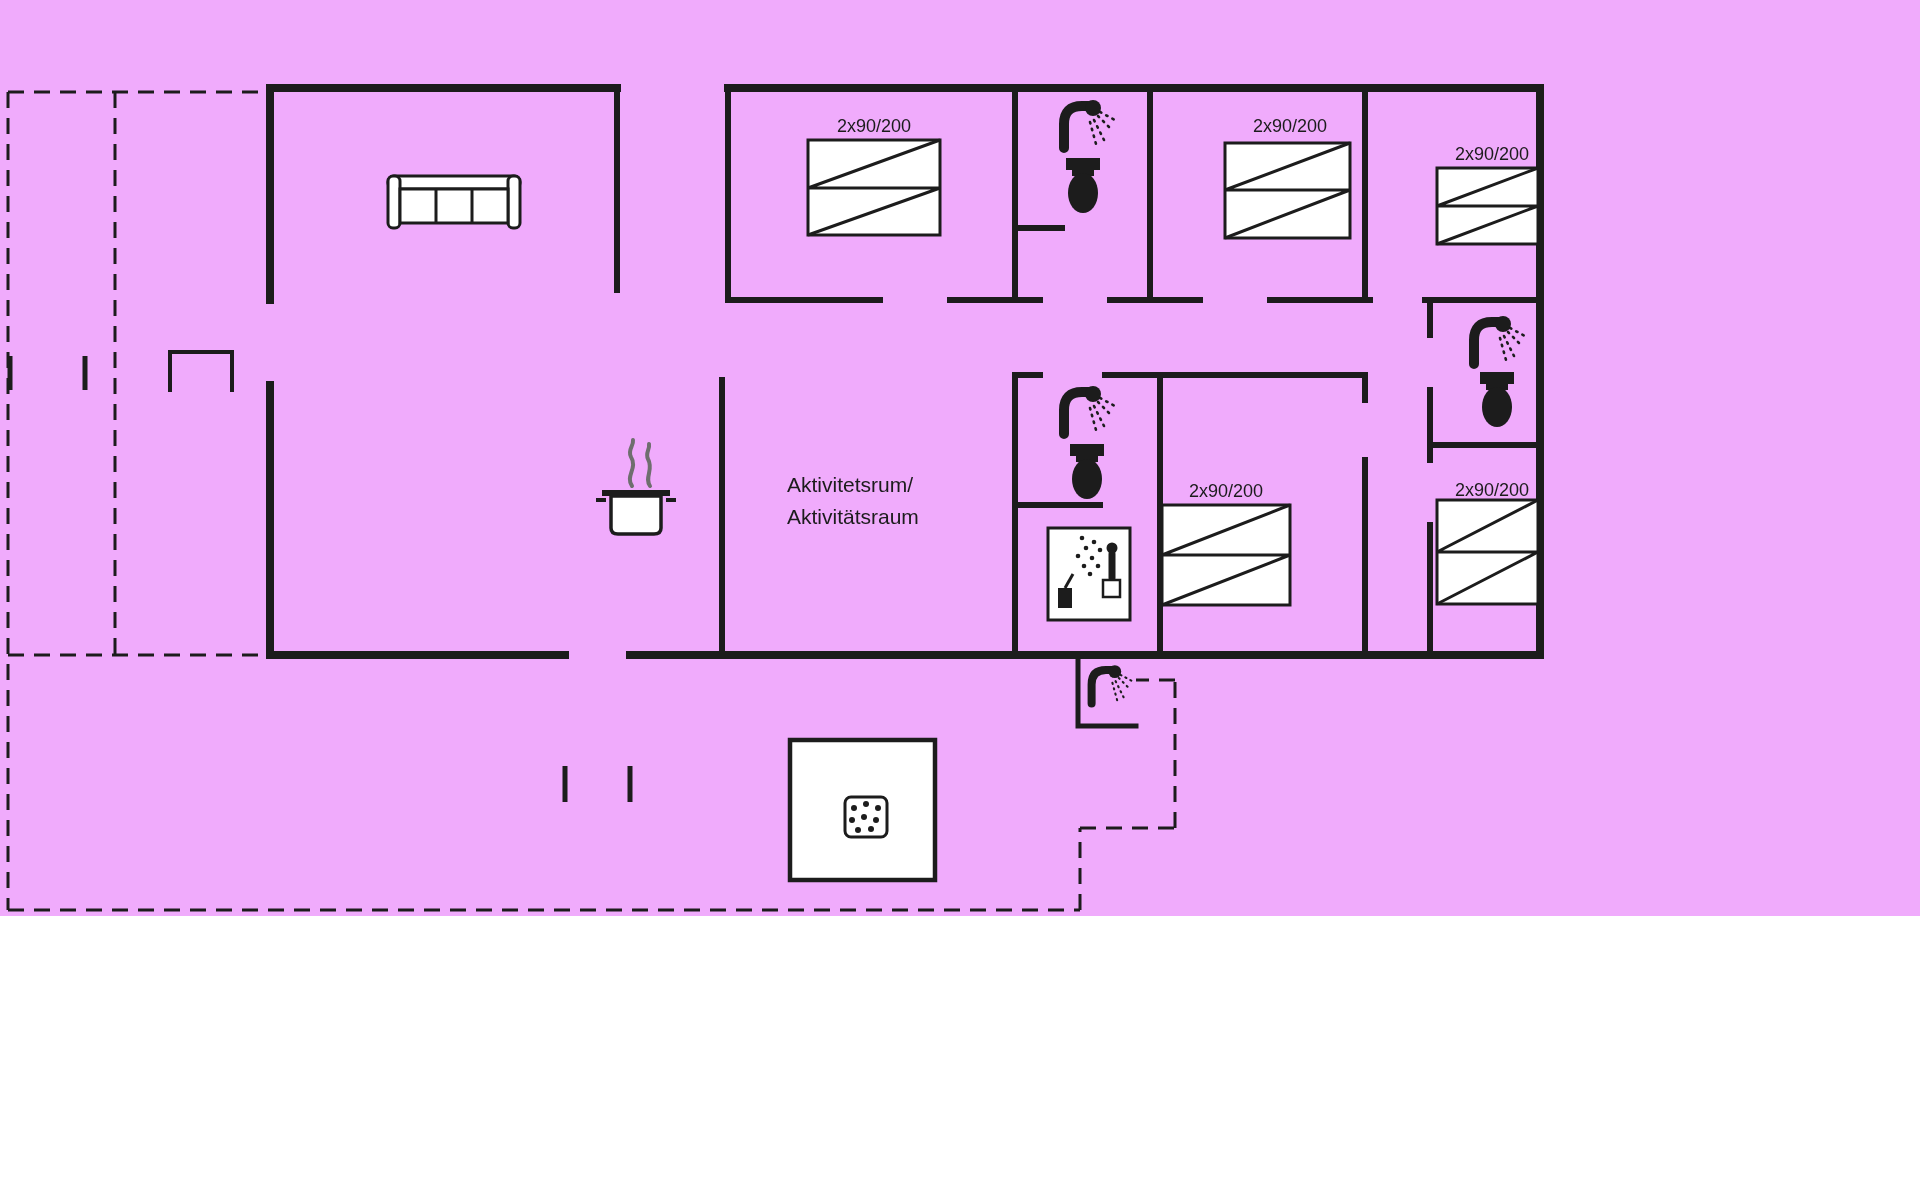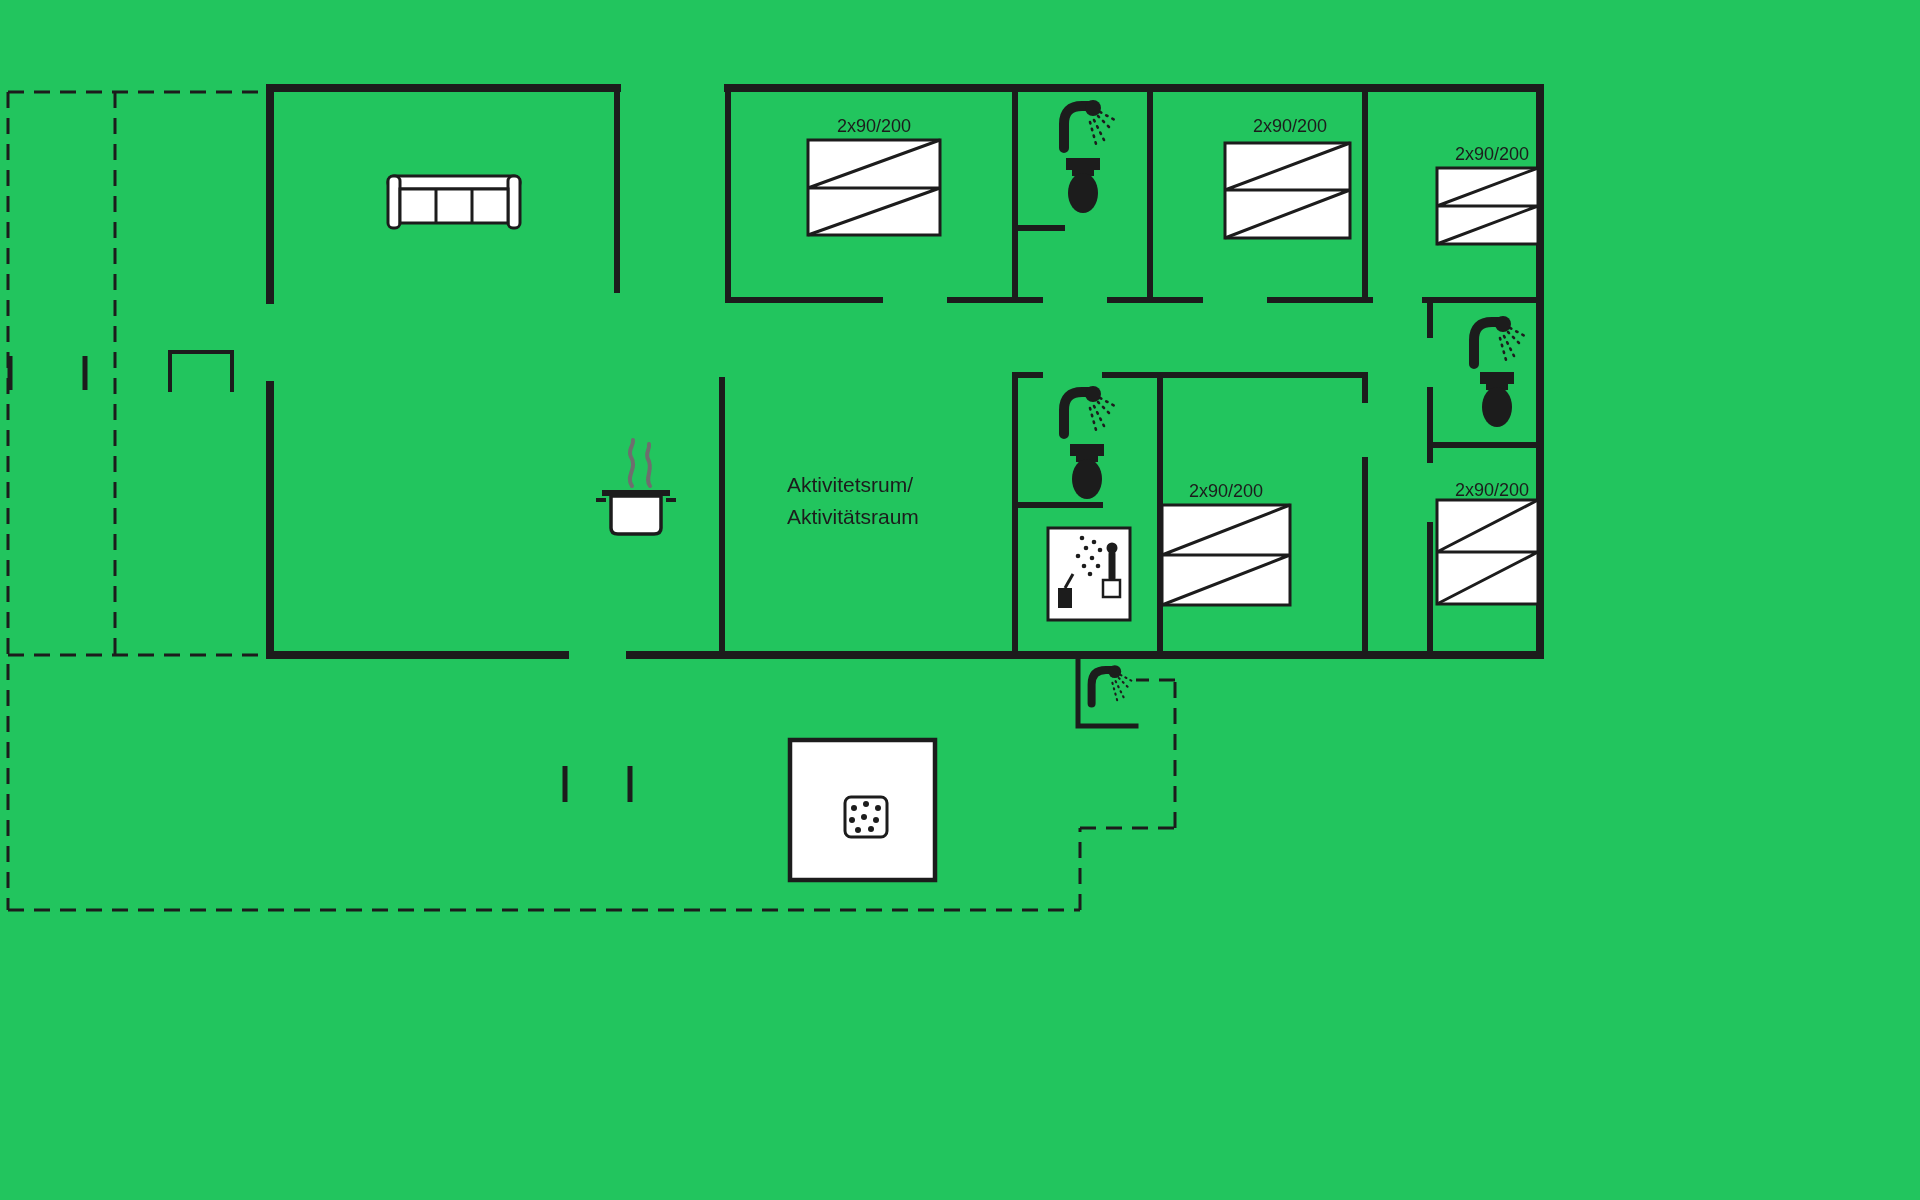--- a/index.html
+++ b/index.html
@@ -1,16 +1,16 @@
 <!DOCTYPE html>
 <html><head>
 <meta charset="utf-8">
 <style>
   html,body{margin:0;padding:0;background:#ffffff;}
-  .canvas{position:relative;width:1920px;height:1200px;background:#22c55e;overflow:hidden;}
+  .canvas{position:relative;width:1920px;height:916px;background:#f0abfc;overflow:hidden;}
   svg{display:block;}
   .bed-label{font-family:"Liberation Sans",sans-serif;font-size:18px;fill:#1c1c1c;text-anchor:middle;}
   .room-label{font-family:"Liberation Sans",sans-serif;font-size:21px;fill:#1c1c1c;}
   .walls{stroke:#1c1c1c;fill:none;}
   .dashed{stroke:#1c1c1c;fill:none;stroke-width:3;stroke-dasharray:16 10;}
 </style>
 </head>
 <body>
 
 <div class="canvas">

